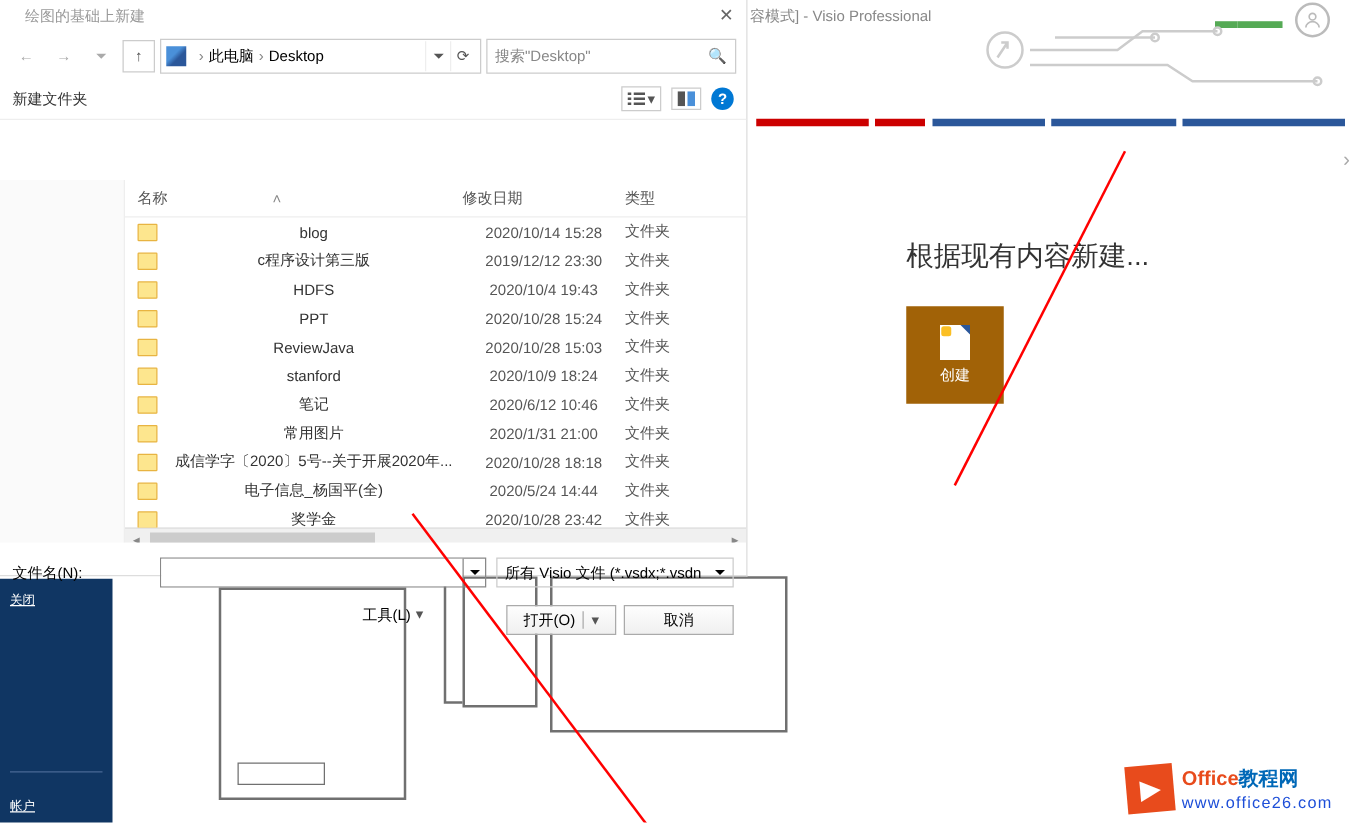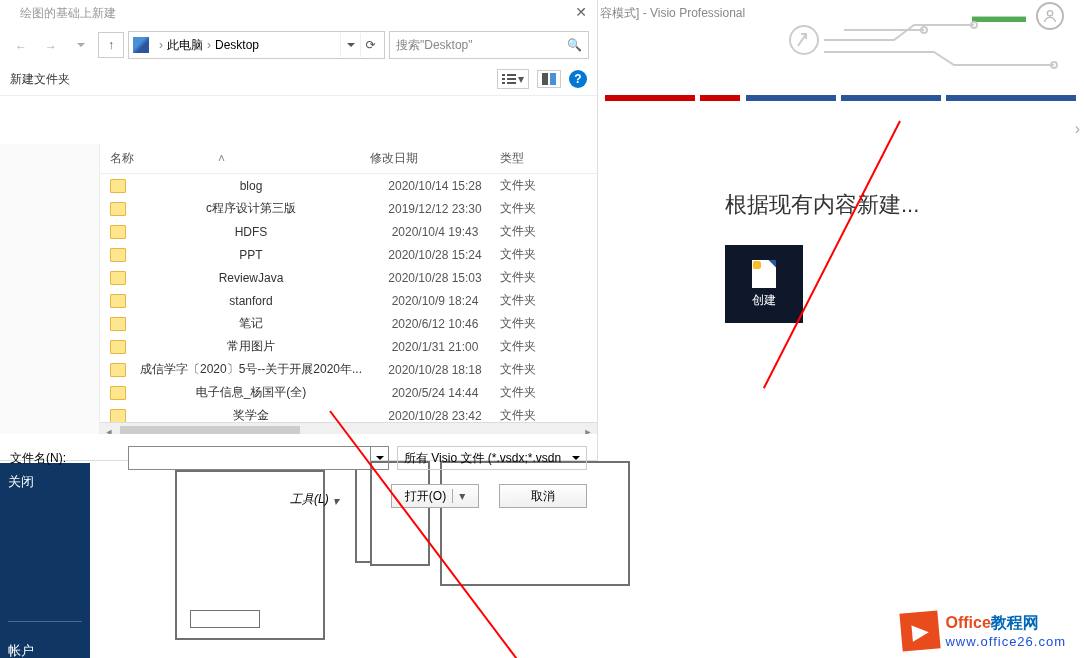--- a/index.html
+++ b/index.html
@@ -5,32 +5,32 @@
     * { margin: 0; padding: 0; box-sizing: border-box; font-family: "Microsoft YaHei", "Segoe UI", sans-serif; }
     body { background: #fff; width: 1084px; height: 658px; overflow: hidden; position: relative; font-size: 12px; }
     
     
     .visio-bg { position: absolute; inset: 0; background: #fff; }
     .visio-title { position: absolute; top: 5px; left: 600px; color: #888; font-size: 12px; }
     .visio-circuit { position: absolute; top: 10px; right: 10px; width: 300px; height: 60px; }
     .visio-tabs { position: absolute; top: 90px; left: 605px; width: 480px; height: 6px; }
     .visio-tab { display: inline-block; height: 6px; margin-right: 2px; }
     .visio-heading { position: absolute; top: 190px; left: 725px; font-size: 22px; color: #333; }
-    .visio-create-btn { position: absolute; top: 245px; left: 725px; width: 78px; height: 78px; background: #0f172a; color: #fff; display: flex; flex-direction: column; align-items: center; justify-content: center; gap: 4px; }
+    .visio-create-btn { position: absolute; top: 245px; left: 725px; width: 78px; height: 78px; background: #a16207; color: #fff; display: flex; flex-direction: column; align-items: center; justify-content: center; gap: 4px; }
     .visio-create-icon { width: 24px; height: 28px; background: #fff; position: relative; }
     .visio-create-icon::before { content: ''; position: absolute; top: 1px; left: 1px; width: 8px; height: 8px; background: #fbbf24; border-radius: 2px; }
     .visio-create-icon::after { content: ''; position: absolute; top: 0; right: 0; width: 8px; height: 8px; background: #2b579a; clip-path: polygon(0 0, 100% 100%, 100% 0); }
     .visio-thumb-border { position: absolute; border: 2px solid #707070; background: #fff; }
     
     
     .left-sidebar { position: absolute; left: 0; top: 92px; width: 90px; bottom: 0; background: #fff; overflow:hidden;}
     .left-sidebar-item { padding: 7px 4px; color: #555; font-size: 12px; white-space: nowrap; cursor: default; }
     .left-sidebar-item.selected { background: #d9e6f2; }
     .left-sidebar-dark { position: absolute; left: 0; top: 463px; width: 90px; background: #103663; color: #fff; }
-    .left-sidebar-dark-item { padding: 10px 8px; font-size: 13px; }
+    .left-sidebar-dark-item { padding: 10px 8px; font-size: 10px; text-decoration: underline; }
     .left-sidebar-dark-sep { height:1px; background:#486895; margin:120px 8px 10px; }
     
     
     .file-dialog { position: absolute; left: 0; top: 0; width: 598px; height: 461px; background: #fff; border-right: 1px solid #ddd; border-bottom: 1px solid #ddd; }
     .dialog-title { padding: 5px 20px; color: #999; font-size: 12px; }
     .dialog-close { position: absolute; top: 4px; right: 10px; font-size: 14px; color: #666; cursor: pointer; }
     
     .nav-row { display: flex; align-items: center; padding: 4px 8px; gap: 4px; }
     .nav-arrow { width: 26px; height: 26px; display: flex; align-items: center; justify-content: center; color: #aaa; border: 1px solid transparent; }
     .nav-arrow.up { border: 1px solid #ccc; color: #555; }
@@ -70,22 +70,22 @@
     
     .filename-row { display: flex; align-items: center; padding: 12px 10px 8px; gap: 8px; }
     .filename-label { width: 110px; text-align: left; }
     .filename-input { flex: 1; border: 1px solid #888; height: 24px; display: flex; }
     .filename-input input { flex: 1; border: none; padding: 0 4px; outline: none; }
     .filename-drop { width: 18px; border-left: 1px solid #888; display: flex; align-items: center; justify-content: center; }
     .filetype-select { width: 190px; border: 1px solid #ccc; height: 24px; display: flex; align-items: center; padding: 0 6px; }
     .filetype-arrow { margin-left: auto; }
     
     .button-row { display: flex; justify-content: flex-end; padding: 6px 10px 14px; gap: 6px; }
-    .tools-btn { margin-right: auto; margin-left: 280px; display: flex; align-items: flex-end; gap: 4px; font-style: italic; }
-    .dlg-btn { width: 88px; height: 24px; border: 1px solid #aaa; background: linear-gradient(#fefefe, #f0f0f0); display: flex; align-items: center; justify-content: center; cursor: pointer; margin-left: 14px; }
+    .tools-btn { margin-right: auto; margin-left: 280px; display: flex; align-items: flex-start; gap: 4px; }
+    .dlg-btn { width: 88px; height: 24px; border: 1px solid #aaa; background: linear-gradient(#fefefe, #f0f0f0); display: flex; align-items: center; justify-content: center; cursor: pointer; }
     
     
     .red-line { position: absolute; background: #ff0000; transform-origin: left center; height: 2px; }
     .arrow1 { top: 120px; left: 900px; width: 300px; transform: rotate(117deg); }
     .arrow2 { top: 410px; left: 330px; width: 350px; transform: rotate(53deg); }
     
     
     .watermark { position: absolute; bottom: 8px; right: 18px; display: flex; align-items: center; gap: 6px; }
     .wm-icon { width: 38px; height: 38px; background: #e84b1c; display: flex; align-items: center; justify-content: center; color: #fff; font-weight: bold; font-size: 20px; transform: rotate(-5deg); }
     .wm-text { display: flex; flex-direction: column; font-family: Arial, sans-serif; }

